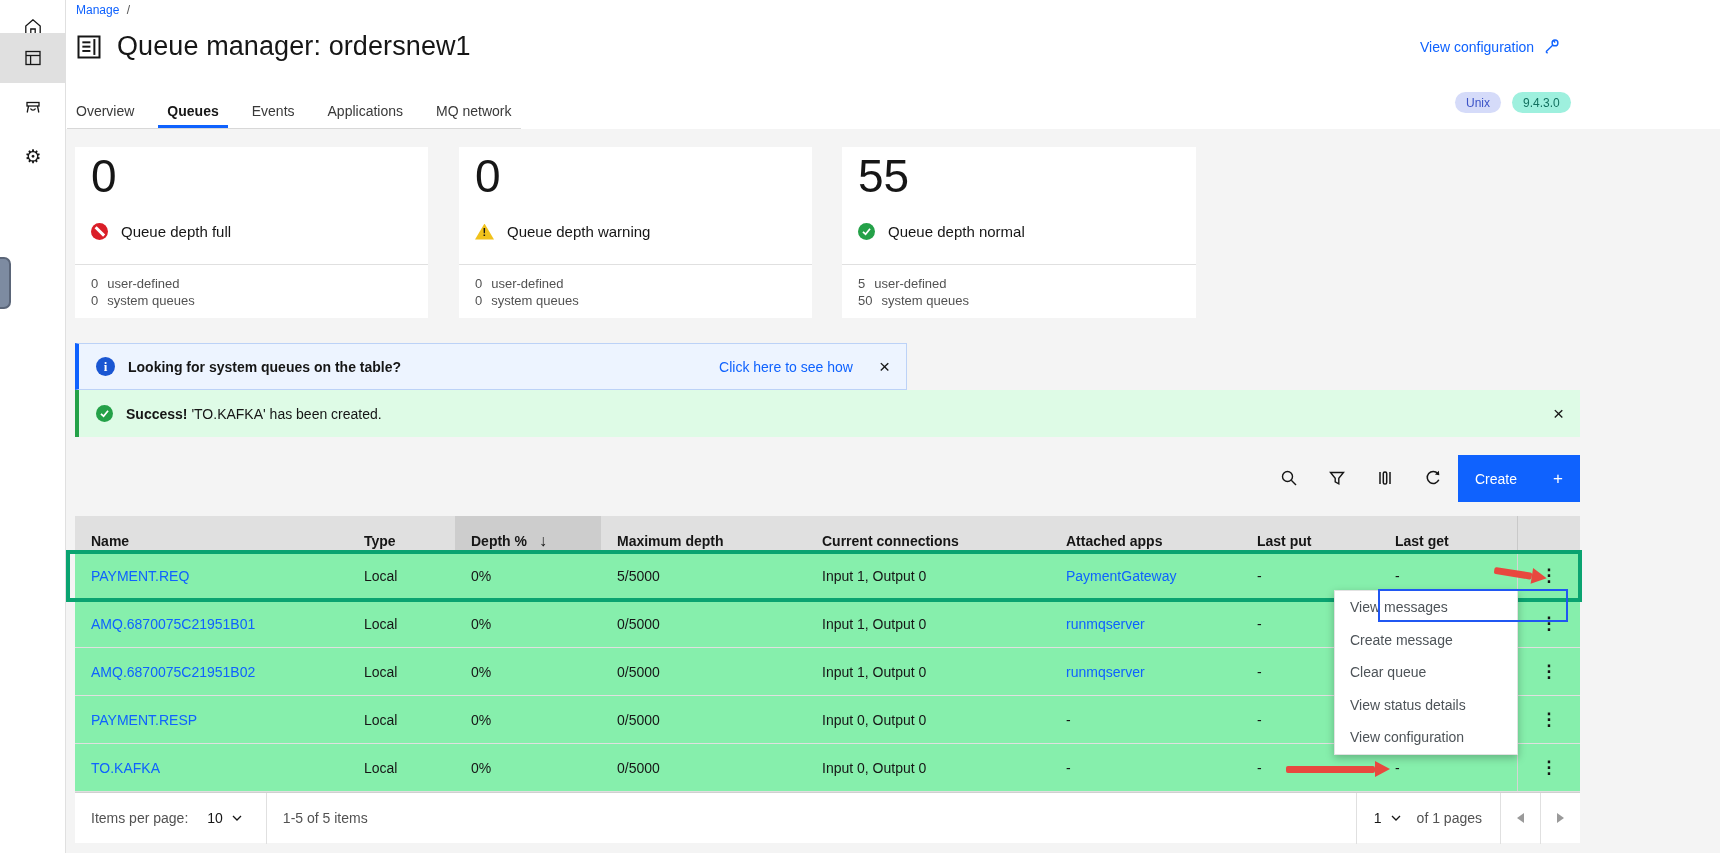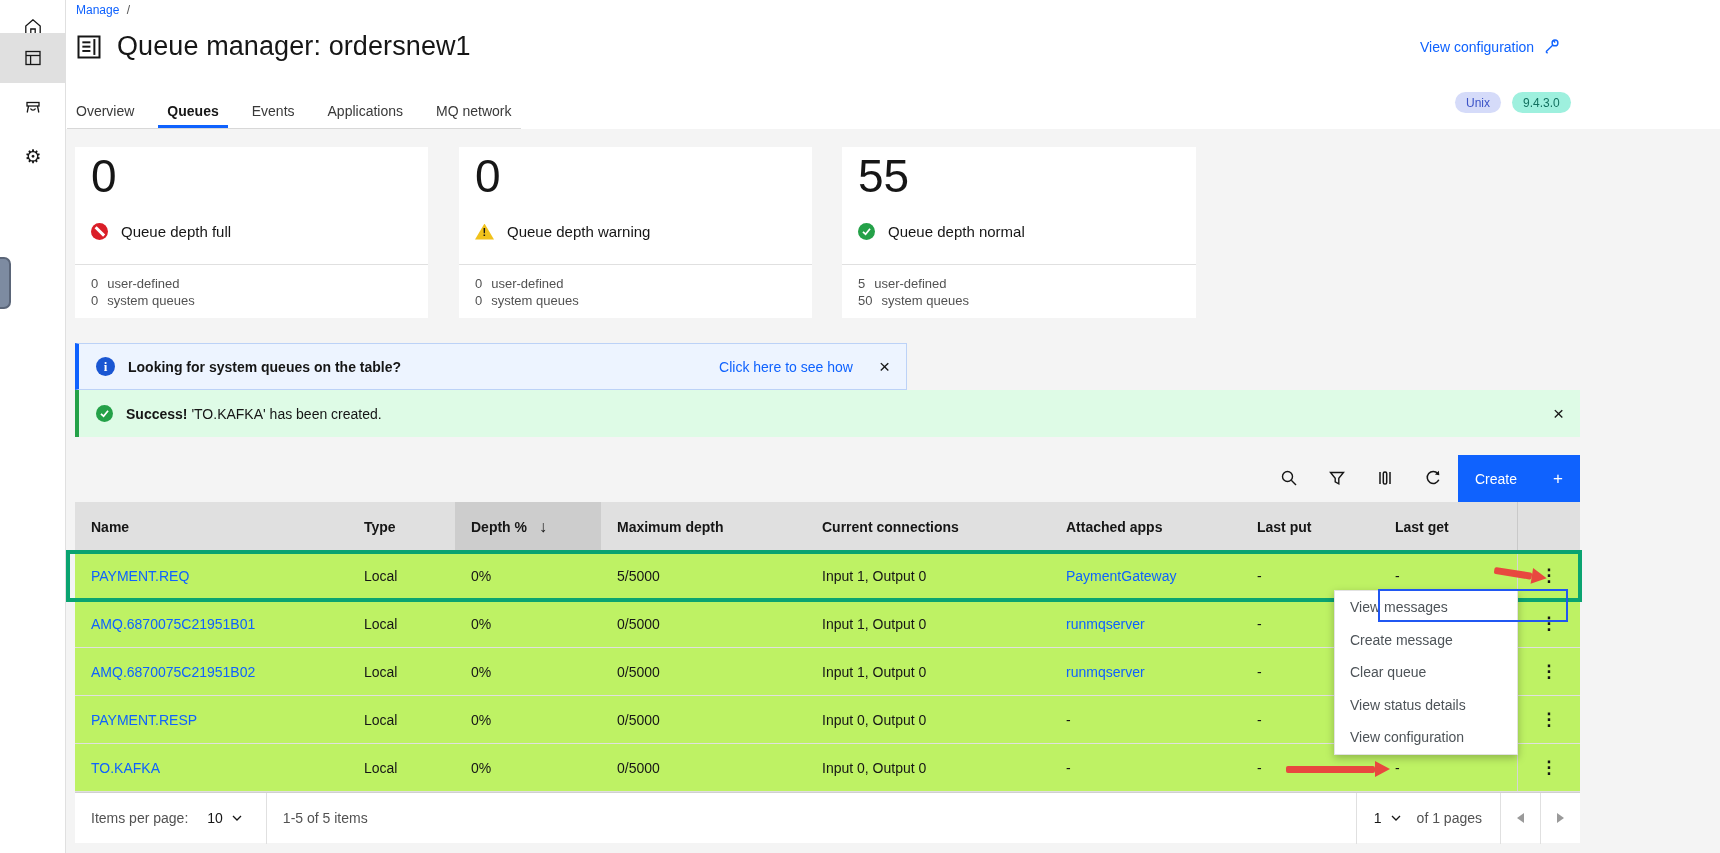--- a/index.html
+++ b/index.html
@@ -59,22 +59,22 @@
   .banner .close { color:#161616; font-size:19px; line-height:19px; margin-right:16px; cursor:pointer; }
   .banner-success .close { margin-left:auto; }
   .banner-success .ic-check { margin:0 13px 0 17px; }
 
   
   .tb-icon { position:absolute; top:462px; width:32px; height:32px; display:flex; align-items:center; justify-content:center; cursor:pointer; color:#161616; }
   .btn-create { position:absolute; left:1458px; top:455px; width:122px; height:47px; background:#0f62fe; color:#fff; font-size:14px; display:flex; align-items:center; justify-content:space-between; padding:0 17px; cursor:pointer; border:none; }
   .btn-create .plus { font-size:17px; font-weight:300; }
 
   
-  .thead { position:absolute; left:75px; top:502px; width:1505px; height:50px; display:flex; background:#e0e0e0; font-weight:bold; font-size:14px; color:#161616; }
-  .trow { position:absolute; left:75px; width:1505px; height:48px; display:flex; background:#bef264; font-size:14px; color:#161616; border-bottom:1px solid #e0e0e0; }
+  .thead { position:absolute; left:75px; top:516px; width:1505px; height:50px; display:flex; background:#e0e0e0; font-weight:bold; font-size:14px; color:#161616; }
+  .trow { position:absolute; left:75px; width:1505px; height:48px; display:flex; background:#86efac; font-size:14px; color:#161616; border-bottom:1px solid #e0e0e0; }
   .cell { display:flex; align-items:center; padding-left:16px; }
   .w0{width:273px;} .w1{width:107px;} .w2{width:146px;} .w3{width:205px;} .w4{width:244px;} .w5{width:191px;} .w6{width:138px;} .w7{width:138px;}
   .w8{width:63px; padding-left:0; justify-content:center; border-left:1px solid #d5d5d5;}
   .thead .w8 { border-left:1px solid #c9c9c9; }
   .thead .sorted { background:#cdcdcd; }
   .sort-arrow { font-size:16px; margin-left:12px; font-weight:400; }
   .tlink { color:#0f62fe; text-decoration:none; cursor:pointer; }
   .overflow-dots { font-size:17px; font-weight:bold; color:#161616; cursor:pointer; letter-spacing:0; }
 
   

